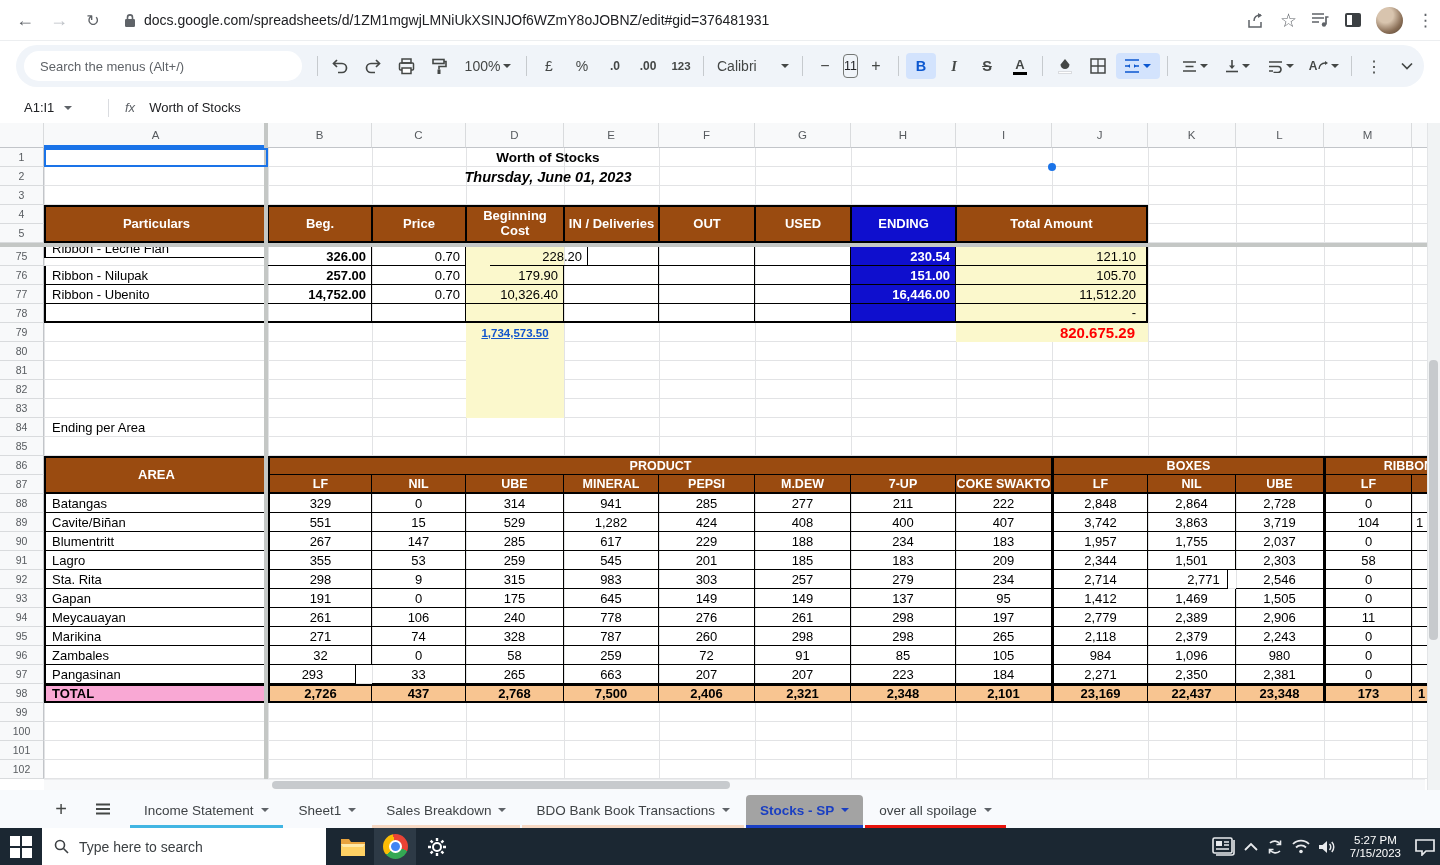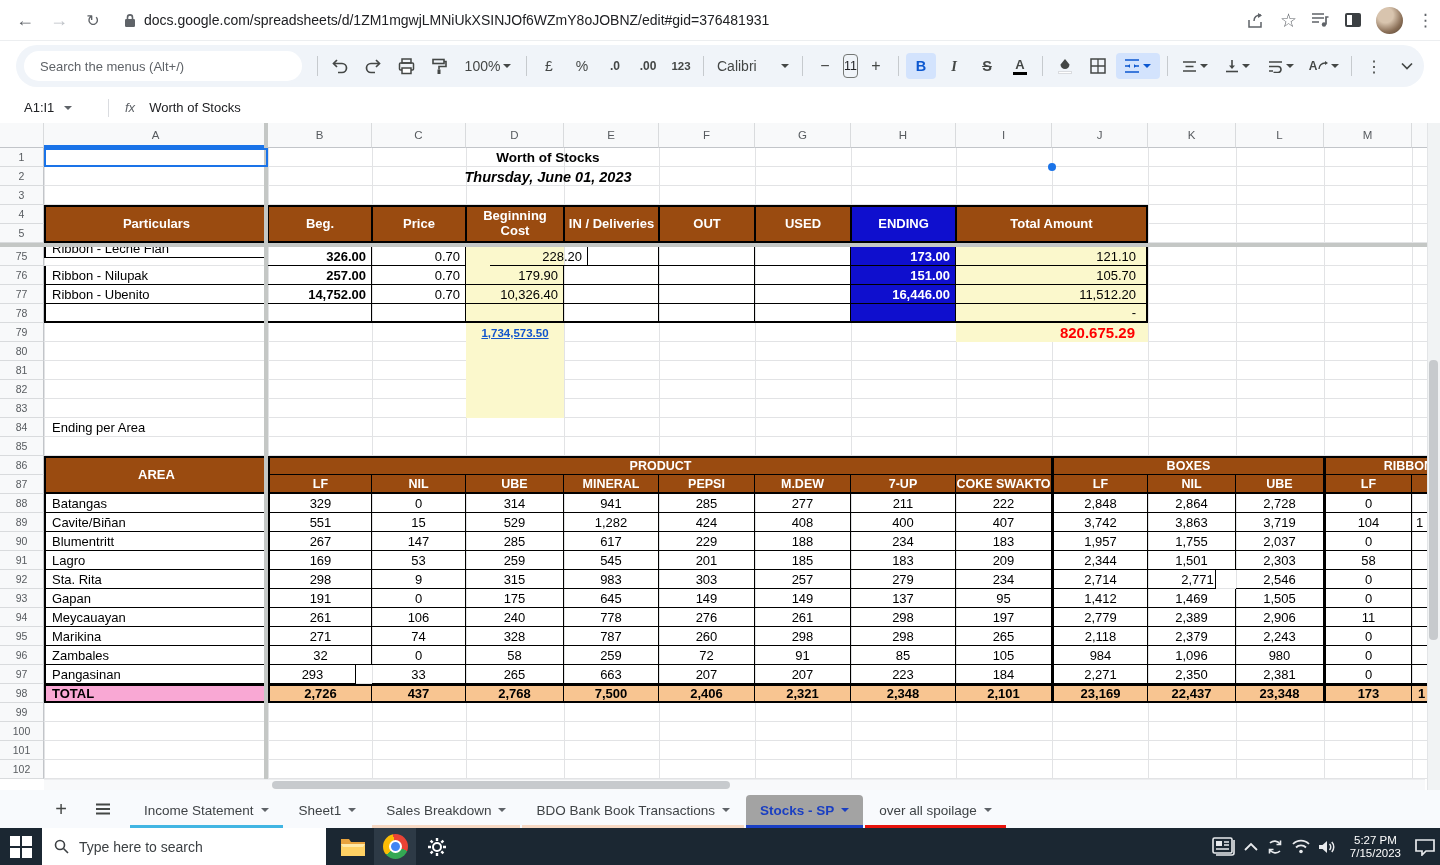--- a/index.html
+++ b/index.html
@@ -330,21 +330,21 @@
       <div class="c brown" style="left: 755px; top: 82px; width: 96px; height: 38px; border-style: solid; border-color: rgb(0, 0, 0); border-width: 2.5px 1px; white-space: normal;">USED</div>
       <div class="c brown" style="left: 851px; top: 82px; width: 105px; height: 38px; border-style: solid; border-color: rgb(0, 0, 0); border-width: 2.5px 1px; background: rgb(15, 15, 206); white-space: normal;">ENDING</div>
       <div class="c brown" style="left: 956px; top: 82px; width: 192px; height: 38px; border-style: solid; border-color: rgb(0, 0, 0); border-width: 2.5px 2.5px 2.5px 1px; white-space: normal;">Total Amount</div>
       <div class="c lft" style="left: 44px; top: 108px; width: 224px; height: 19px; border-style: solid; border-color: rgb(0, 0, 0); border-width: 0px 1px 1px 2.5px; margin-top: 8px;">Ribbon - Leche Flan</div>
       <div class="c num bold" style="left: 268px; top: 124px; width: 104px; height: 19px; border-style: solid; border-color: rgb(0, 0, 0); border-width: 0px 1px 1px 0px;">326.00</div>
       <div class="c num" style="left: 372px; top: 124px; width: 94px; height: 19px; border-style: solid; border-color: rgb(0, 0, 0); border-width: 0px 1px 1px 0px;">0.70</div>
       <div class="c num" style="left: 466px; top: 124px; width: 98px; height: 19px; border-style: solid; border-color: rgb(0, 0, 0); border-width: 0px 1px 1px 0px; margin-left: 24px;">228.20</div>
       <div class="c num" style="left: 564px; top: 124px; width: 95px; height: 19px; border-style: solid; border-color: rgb(0, 0, 0); border-width: 0px 1px 1px 0px;"></div>
       <div class="c num" style="left: 659px; top: 124px; width: 96px; height: 19px; border-style: solid; border-color: rgb(0, 0, 0); border-width: 0px 1px 1px 0px;"></div>
       <div class="c num" style="left: 755px; top: 124px; width: 96px; height: 19px; border-style: solid; border-color: rgb(0, 0, 0); border-width: 0px 1px 1px 0px;"></div>
-      <div class="c num bold" style="left: 851px; top: 124px; width: 105px; height: 19px; border-style: solid; border-color: rgb(0, 0, 0); border-width: 0px 1px 1px 0px; color: rgb(255, 255, 255);">173.00</div>
+      <div class="c num bold" style="left: 851px; top: 124px; width: 105px; height: 19px; border-style: solid; border-color: rgb(0, 0, 0); border-width: 0px 1px 1px 0px; color: rgb(255, 255, 255);">230.54</div>
       <div class="c num" style="left: 956px; top: 124px; width: 192px; height: 19px; border-style: solid; border-color: rgb(0, 0, 0); border-width: 0px 2.5px 1px 0px; padding-right: 10px;">121.10</div>
       <div class="c lft" style="left: 44px; top: 143px; width: 224px; height: 19px; border-style: solid; border-color: rgb(0, 0, 0); border-width: 0px 1px 1px 2.5px;">Ribbon - Nilupak</div>
       <div class="c num bold" style="left: 268px; top: 143px; width: 104px; height: 19px; border-style: solid; border-color: rgb(0, 0, 0); border-width: 0px 1px 1px 0px;">257.00</div>
       <div class="c num" style="left: 372px; top: 143px; width: 94px; height: 19px; border-style: solid; border-color: rgb(0, 0, 0); border-width: 0px 1px 1px 0px;">0.70</div>
       <div class="c num" style="left: 466px; top: 143px; width: 98px; height: 19px; border-style: solid; border-color: rgb(0, 0, 0); border-width: 0px 1px 1px 0px;">179.90</div>
       <div class="c num" style="left: 564px; top: 143px; width: 95px; height: 19px; border-style: solid; border-color: rgb(0, 0, 0); border-width: 0px 1px 1px 0px;"></div>
       <div class="c num" style="left: 659px; top: 143px; width: 96px; height: 19px; border-style: solid; border-color: rgb(0, 0, 0); border-width: 0px 1px 1px 0px;"></div>
       <div class="c num" style="left: 755px; top: 143px; width: 96px; height: 19px; border-style: solid; border-color: rgb(0, 0, 0); border-width: 0px 1px 1px 0px;"></div>
       <div class="c num bold" style="left: 851px; top: 143px; width: 105px; height: 19px; border-style: solid; border-color: rgb(0, 0, 0); border-width: 0px 1px 1px 0px; color: rgb(255, 255, 255);">151.00</div>
       <div class="c num" style="left: 956px; top: 143px; width: 192px; height: 19px; border-style: solid; border-color: rgb(0, 0, 0); border-width: 0px 2.5px 1px 0px; padding-right: 10px;">105.70</div>
@@ -422,21 +422,21 @@
       <div class="c ctr" style="left: 659px; top: 409px; width: 96px; height: 19px; border-style: solid; border-color: rgb(0, 0, 0); border-width: 0px 1px 1px 0px;">229</div>
       <div class="c ctr" style="left: 755px; top: 409px; width: 96px; height: 19px; border-style: solid; border-color: rgb(0, 0, 0); border-width: 0px 1px 1px 0px;">188</div>
       <div class="c ctr" style="left: 851px; top: 409px; width: 105px; height: 19px; border-style: solid; border-color: rgb(0, 0, 0); border-width: 0px 1px 1px 0px;">234</div>
       <div class="c ctr" style="left: 956px; top: 409px; width: 96px; height: 19px; border-style: solid; border-color: rgb(0, 0, 0); border-width: 0px 1px 1px 0px;">183</div>
       <div class="c ctr" style="left: 1052px; top: 409px; width: 96px; height: 19px; border-style: solid; border-color: rgb(0, 0, 0); border-width: 0px 1px 1px 2.5px;">1,957</div>
       <div class="c ctr" style="left: 1148px; top: 409px; width: 88px; height: 19px; border-style: solid; border-color: rgb(0, 0, 0); border-width: 0px 1px 1px 0px;">1,755</div>
       <div class="c ctr" style="left: 1236px; top: 409px; width: 88px; height: 19px; border-style: solid; border-color: rgb(0, 0, 0); border-width: 0px 1px 1px 0px;">2,037</div>
       <div class="c ctr" style="left: 1324px; top: 409px; width: 88px; height: 19px; border-style: solid; border-color: rgb(0, 0, 0); border-width: 0px 1px 1px 2.5px;">0</div>
       <div class="c lft" style="left: 1412px; top: 409px; width: 88px; height: 19px; border-style: solid; border-color: rgb(0, 0, 0); border-width: 0px 1px 1px 0px; padding-left: 4px;"></div>
       <div class="c lft" style="left: 44px; top: 428px; width: 224px; height: 19px; border-style: solid; border-color: rgb(0, 0, 0); border-width: 0px 1px 1px 2.5px;">Lagro</div>
-      <div class="c ctr" style="left: 268px; top: 428px; width: 104px; height: 19px; border-style: solid; border-color: rgb(0, 0, 0); border-width: 0px 1px 1px 2.5px;">169</div>
+      <div class="c ctr" style="left: 268px; top: 428px; width: 104px; height: 19px; border-style: solid; border-color: rgb(0, 0, 0); border-width: 0px 1px 1px 2.5px;">355</div>
       <div class="c ctr" style="left: 372px; top: 428px; width: 94px; height: 19px; border-style: solid; border-color: rgb(0, 0, 0); border-width: 0px 1px 1px 0px;">53</div>
       <div class="c ctr" style="left: 466px; top: 428px; width: 98px; height: 19px; border-style: solid; border-color: rgb(0, 0, 0); border-width: 0px 1px 1px 0px;">259</div>
       <div class="c ctr" style="left: 564px; top: 428px; width: 95px; height: 19px; border-style: solid; border-color: rgb(0, 0, 0); border-width: 0px 1px 1px 0px;">545</div>
       <div class="c ctr" style="left: 659px; top: 428px; width: 96px; height: 19px; border-style: solid; border-color: rgb(0, 0, 0); border-width: 0px 1px 1px 0px;">201</div>
       <div class="c ctr" style="left: 755px; top: 428px; width: 96px; height: 19px; border-style: solid; border-color: rgb(0, 0, 0); border-width: 0px 1px 1px 0px;">185</div>
       <div class="c ctr" style="left: 851px; top: 428px; width: 105px; height: 19px; border-style: solid; border-color: rgb(0, 0, 0); border-width: 0px 1px 1px 0px;">183</div>
       <div class="c ctr" style="left: 956px; top: 428px; width: 96px; height: 19px; border-style: solid; border-color: rgb(0, 0, 0); border-width: 0px 1px 1px 0px;">209</div>
       <div class="c ctr" style="left: 1052px; top: 428px; width: 96px; height: 19px; border-style: solid; border-color: rgb(0, 0, 0); border-width: 0px 1px 1px 2.5px;">2,344</div>
       <div class="c ctr" style="left: 1148px; top: 428px; width: 88px; height: 19px; border-style: solid; border-color: rgb(0, 0, 0); border-width: 0px 1px 1px 0px;">1,501</div>
       <div class="c ctr" style="left: 1236px; top: 428px; width: 88px; height: 19px; border-style: solid; border-color: rgb(0, 0, 0); border-width: 0px 1px 1px 0px;">2,303</div>
@@ -445,21 +445,21 @@
       <div class="c lft" style="left: 44px; top: 447px; width: 224px; height: 19px; border-style: solid; border-color: rgb(0, 0, 0); border-width: 0px 1px 1px 2.5px;">Sta. Rita</div>
       <div class="c ctr" style="left: 268px; top: 447px; width: 104px; height: 19px; border-style: solid; border-color: rgb(0, 0, 0); border-width: 0px 1px 1px 2.5px;">298</div>
       <div class="c ctr" style="left: 372px; top: 447px; width: 94px; height: 19px; border-style: solid; border-color: rgb(0, 0, 0); border-width: 0px 1px 1px 0px;">9</div>
       <div class="c ctr" style="left: 466px; top: 447px; width: 98px; height: 19px; border-style: solid; border-color: rgb(0, 0, 0); border-width: 0px 1px 1px 0px;">315</div>
       <div class="c ctr" style="left: 564px; top: 447px; width: 95px; height: 19px; border-style: solid; border-color: rgb(0, 0, 0); border-width: 0px 1px 1px 0px;">983</div>
       <div class="c ctr" style="left: 659px; top: 447px; width: 96px; height: 19px; border-style: solid; border-color: rgb(0, 0, 0); border-width: 0px 1px 1px 0px;">303</div>
       <div class="c ctr" style="left: 755px; top: 447px; width: 96px; height: 19px; border-style: solid; border-color: rgb(0, 0, 0); border-width: 0px 1px 1px 0px;">257</div>
       <div class="c ctr" style="left: 851px; top: 447px; width: 105px; height: 19px; border-style: solid; border-color: rgb(0, 0, 0); border-width: 0px 1px 1px 0px;">279</div>
       <div class="c ctr" style="left: 956px; top: 447px; width: 96px; height: 19px; border-style: solid; border-color: rgb(0, 0, 0); border-width: 0px 1px 1px 0px;">234</div>
       <div class="c ctr" style="left: 1052px; top: 447px; width: 96px; height: 19px; border-style: solid; border-color: rgb(0, 0, 0); border-width: 0px 1px 1px 2.5px;">2,714</div>
-      <div class="c ctr" style="left: 1148px; top: 447px; width: 68px; height: 19px; border-style: solid; border-color: rgb(0, 0, 0); border-width: 0px 1px 1px 0px; padding-left: 32px;">2,771</div>
+      <div class="c ctr" style="left: 1148px; top: 447px; width: 80px; height: 19px; border-style: solid; border-color: rgb(0, 0, 0); border-width: 0px 1px 1px 0px; padding-left: 32px;">2,771</div>
       <div class="c ctr" style="left: 1236px; top: 447px; width: 88px; height: 19px; border-style: solid; border-color: rgb(0, 0, 0); border-width: 0px 1px 1px 0px;">2,546</div>
       <div class="c ctr" style="left: 1324px; top: 447px; width: 88px; height: 19px; border-style: solid; border-color: rgb(0, 0, 0); border-width: 0px 1px 1px 2.5px;">0</div>
       <div class="c lft" style="left: 1412px; top: 447px; width: 88px; height: 19px; border-style: solid; border-color: rgb(0, 0, 0); border-width: 0px 1px 1px 0px; padding-left: 4px;"></div>
       <div class="c lft" style="left: 44px; top: 466px; width: 224px; height: 19px; border-style: solid; border-color: rgb(0, 0, 0); border-width: 0px 1px 1px 2.5px;">Gapan</div>
       <div class="c ctr" style="left: 268px; top: 466px; width: 104px; height: 19px; border-style: solid; border-color: rgb(0, 0, 0); border-width: 0px 1px 1px 2.5px;">191</div>
       <div class="c ctr" style="left: 372px; top: 466px; width: 94px; height: 19px; border-style: solid; border-color: rgb(0, 0, 0); border-width: 0px 1px 1px 0px;">0</div>
       <div class="c ctr" style="left: 466px; top: 466px; width: 98px; height: 19px; border-style: solid; border-color: rgb(0, 0, 0); border-width: 0px 1px 1px 0px;">175</div>
       <div class="c ctr" style="left: 564px; top: 466px; width: 95px; height: 19px; border-style: solid; border-color: rgb(0, 0, 0); border-width: 0px 1px 1px 0px;">645</div>
       <div class="c ctr" style="left: 659px; top: 466px; width: 96px; height: 19px; border-style: solid; border-color: rgb(0, 0, 0); border-width: 0px 1px 1px 0px;">149</div>
       <div class="c ctr" style="left: 755px; top: 466px; width: 96px; height: 19px; border-style: solid; border-color: rgb(0, 0, 0); border-width: 0px 1px 1px 0px;">149</div>

